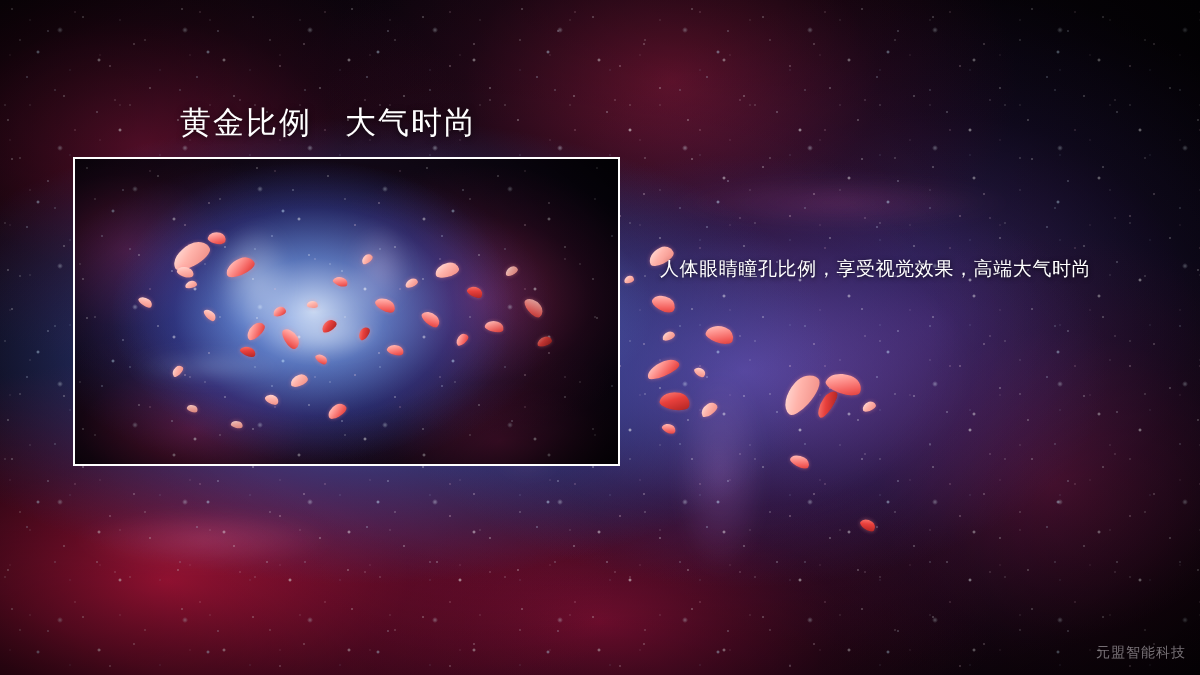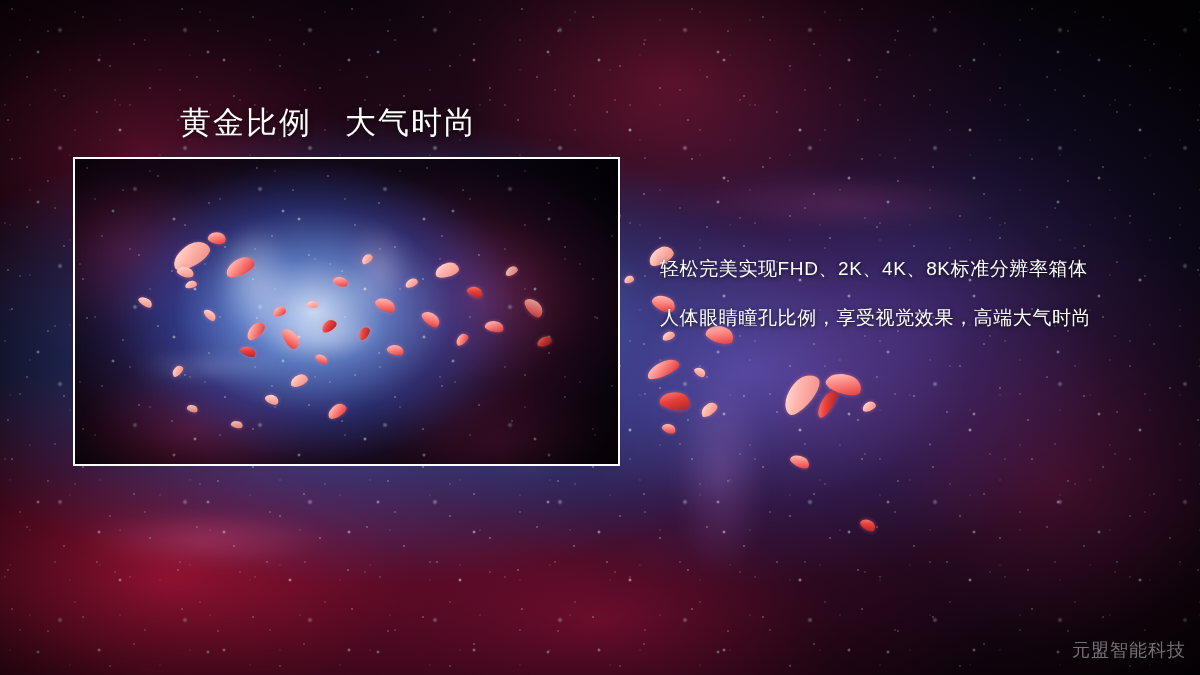--- a/index.html
+++ b/index.html
@@ -125,21 +125,21 @@
   #body{
     position:absolute;left:660px;top:256px;width:520px;
   }
   #body .line{
     color:#ffffff;font-size:19px;letter-spacing:.6px;
     margin-bottom:23px;text-shadow:0 1px 5px rgba(0,0,0,.8);
     white-space:nowrap;
   }
   #watermark{
     position:absolute;right:14px;bottom:13px;
-    color:rgba(205,200,205,.55);font-size:18px;letter-spacing:1px;
+    color:rgba(205,200,205,.55);font-size:14px;letter-spacing:1px;
   }
 </style>
 </head>
 <body>
 
 <div id="slide">
 
   <div class="neb bg-base"></div>
   <div class="neb bg-wisp"></div>
   <div class="neb stars"></div>
@@ -206,19 +206,18 @@
         <div class="petal pale" style="left: 156px; top: 262px; width: 12px; height: 7px; transform: rotate(18deg);"></div>
         <div class="petal pale" style="left: 96px; top: 208px; width: 13px; height: 8px; transform: rotate(-42deg);"></div>
         <div class="petal pale" style="left: 112px; top: 246px; width: 11px; height: 7px; transform: rotate(25deg);"></div>
       </div>
     <div class="pvig"></div>
   </div>
 
   <div id="title">黄金比例　大气时尚</div>
 
   <div id="body">
-    <div class="line">轻松完美实现FHD、2K、4K、8K标准分辨率箱体</div>
     <div class="line">人体眼睛瞳孔比例，享受视觉效果，高端大气时尚</div>
   </div>
 
   <div id="watermark">元盟智能科技</div>
 
 </div>
 
 </body></html>

